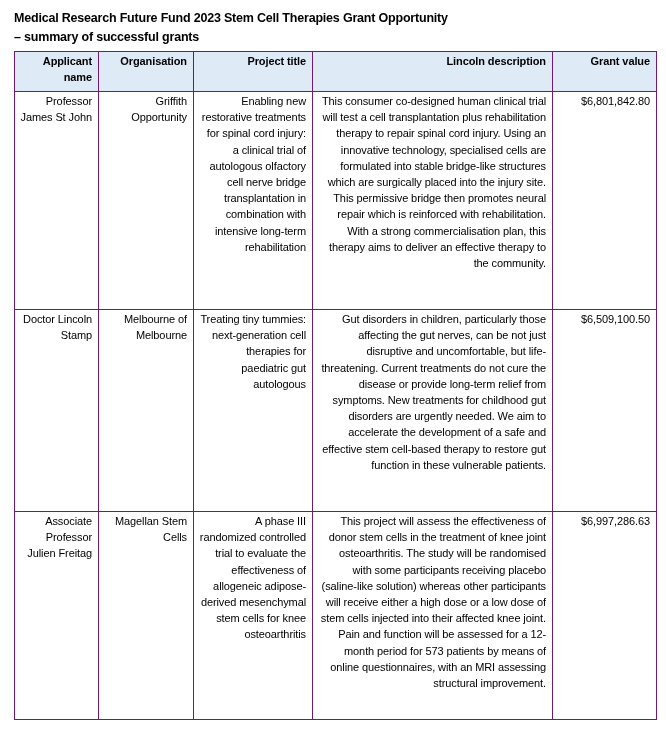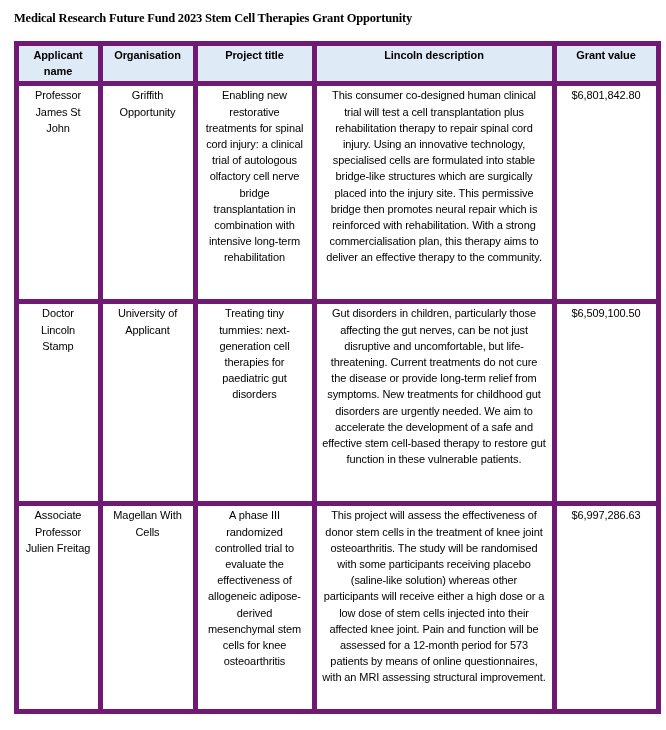--- a/index.html
+++ b/index.html
@@ -9,44 +9,43 @@
     background: #ffffff;
   }
   body {
     width: 666px;
     height: 730px;
     font-family: "Liberation Sans", sans-serif;
     color: #000000;
     overflow: hidden;
   }
   .doc-title {
-    margin: 9px 10px 13px 14px;
+    margin: 9px 10px 4px 14px;
     font-weight: bold;
     font-size: 12.5px;
     line-height: 19px;
     letter-spacing: -0.2px;
-    font-family: Liberation Serif, serif;
   }
   .doc-title div { white-space: nowrap; }
   table.grants {
     border-collapse: collapse;
     table-layout: fixed;
     margin-left: 14px;
     width: 642px;
   }
   table.grants col.c1 { width: 84px; }
   table.grants col.c2 { width: 95px; }
   table.grants col.c3 { width: 119px; }
   table.grants col.c4 { width: 240px; }
   table.grants col.c5 { width: 104px; }
   table.grants th,
   table.grants td {
-    border: 5px solid #701a75;
+    border: 1px solid #701a75;
     vertical-align: top;
-    text-align: center;
+    text-align: right;
     padding: 1px 6px 2px 5px;
     font-size: 11px;
     line-height: 16.2px;
     letter-spacing: -0.1px;
     word-wrap: break-word;
     overflow-wrap: break-word;
   }
   table.grants th {
     background: var(--header-bg, #DEEAF6);
     font-weight: bold;
@@ -54,20 +53,21 @@
   tr.header-row   { height: 40px; }
   tr.data-row-1   { height: 218px; margin-top: 32px; }
   tr.data-row-2   { height: 202px; }
   tr.data-row-3   { height: 208px; }
 </style>
 </head>
 <body>
 
 <div class="doc-title">
   <div>Medical Research Future Fund 2023 Stem Cell Therapies Grant Opportunity</div>
+  <div>– summary of successful grants</div>
 </div>
 
 <table class="grants">
   <colgroup>
     <col class="c1">
       <col class="c2">
       <col class="c3">
       <col class="c4">
       <col class="c5">
   </colgroup>
@@ -81,26 +81,26 @@
     </tr>
     <tr class="data-row-1">
       <td>Professor James St John</td>
       <td>Griffith Opportunity</td>
       <td>Enabling new restorative treatments for spinal cord injury: a clinical trial of autologous olfactory cell nerve bridge transplantation in combination with intensive long-term rehabilitation</td>
       <td>This consumer co-designed human clinical trial will test a cell transplantation plus rehabilitation therapy to repair spinal cord injury. Using an innovative technology, specialised cells are formulated into stable bridge-like structures which are surgically placed into the injury site. This permissive bridge then promotes neural repair which is reinforced with rehabilitation. With a strong commercialisation plan, this therapy aims to deliver an effective therapy to the community.</td>
       <td>$6,801,842.80</td>
     </tr>
     <tr class="data-row-2">
       <td>Doctor Lincoln Stamp</td>
-      <td>University of Applicant</td>
-      <td>Treating tiny tummies: next-generation cell therapies for paediatric gut disorders</td>
+      <td>Melbourne of Melbourne</td>
+      <td>Treating tiny tummies: next-generation cell therapies for paediatric gut autologous</td>
       <td>Gut disorders in children, particularly those affecting the gut nerves, can be not just disruptive and uncomfortable, but life-threatening. Current treatments do not cure the disease or provide long-term relief from symptoms. New treatments for childhood gut disorders are urgently needed. We aim to accelerate the development of a safe and effective stem cell-based therapy to restore gut function in these vulnerable patients.</td>
       <td>$6,509,100.50</td>
     </tr>
     <tr class="data-row-3">
       <td>Associate Professor Julien Freitag</td>
-      <td>Magellan With Cells</td>
+      <td>Magellan Stem Cells</td>
       <td>A phase III randomized controlled trial to evaluate the effectiveness of allogeneic adipose-derived mesenchymal stem cells for knee osteoarthritis</td>
       <td>This project will assess the effectiveness of donor stem cells in the treatment of knee joint osteoarthritis. The study will be randomised with some participants receiving placebo (saline-like solution) whereas other participants will receive either a high dose or a low dose of stem cells injected into their affected knee joint. Pain and function will be assessed for a 12-month period for 573 patients by means of online questionnaires, with an MRI assessing structural improvement.</td>
       <td>$6,997,286.63</td>
     </tr>
   </tbody>
 </table>
 
 </body></html>

